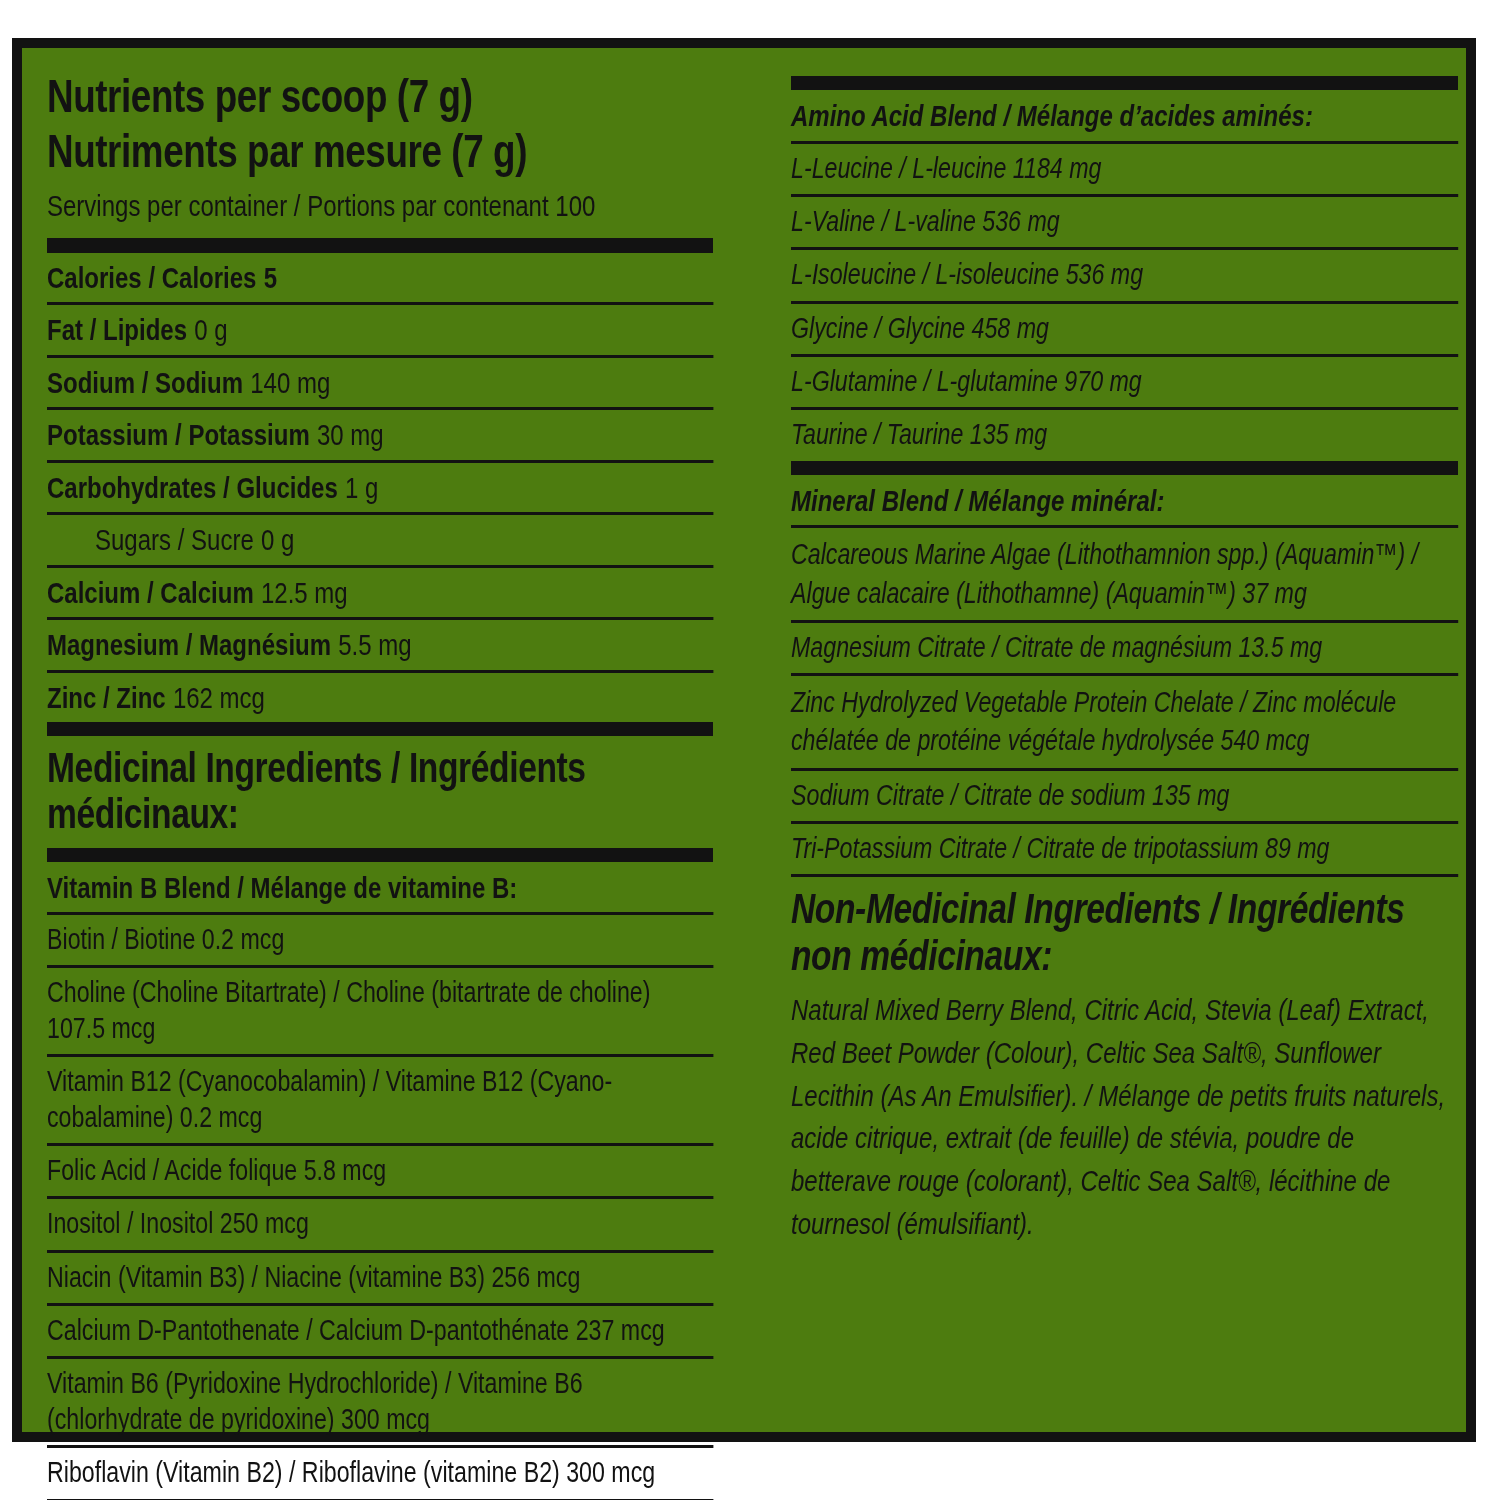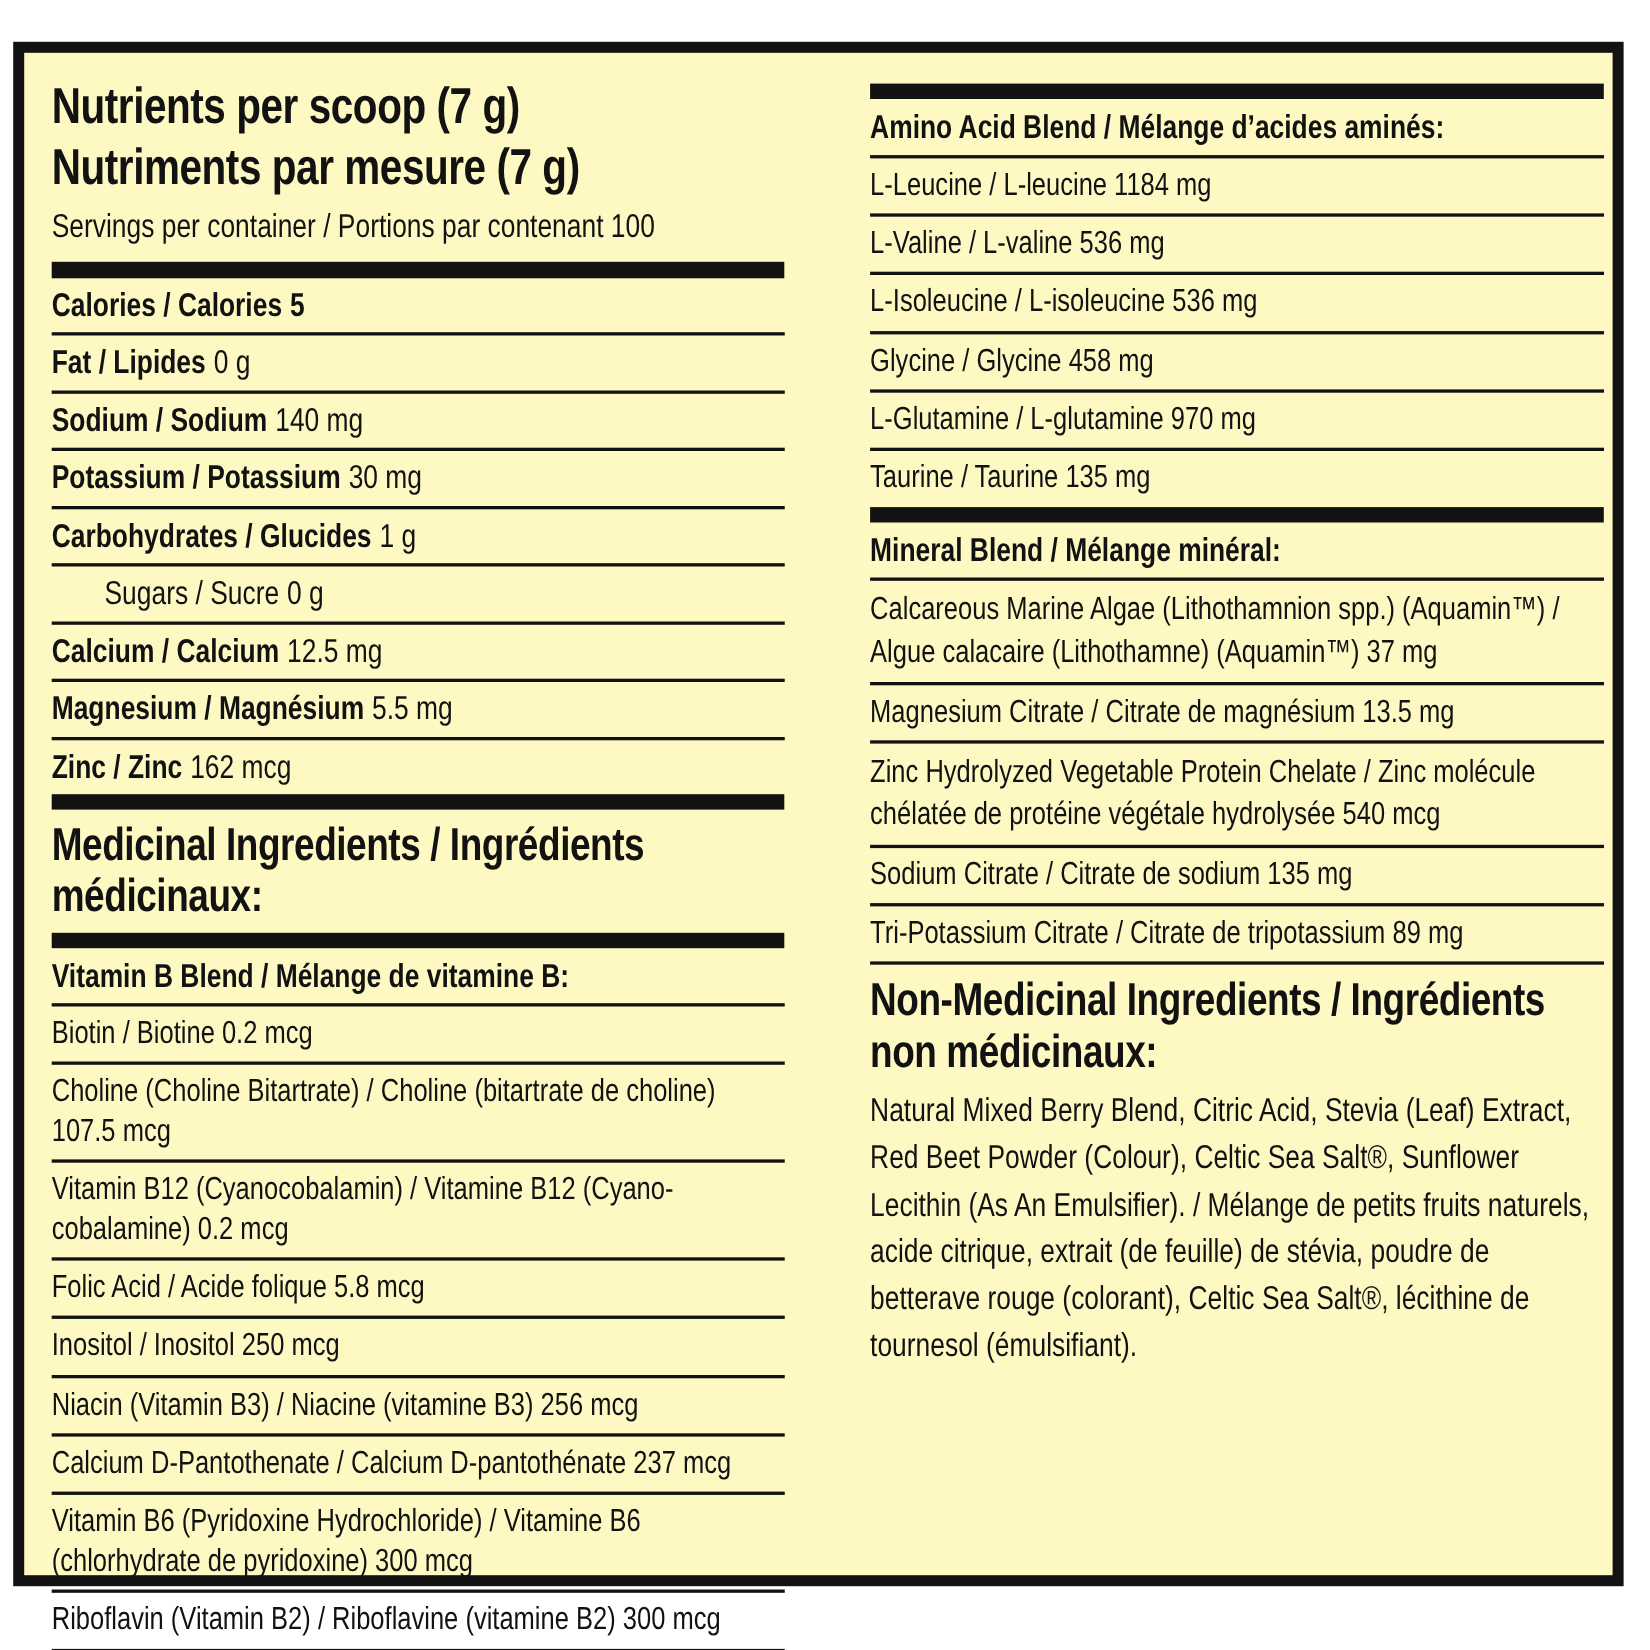--- a/index.html
+++ b/index.html
@@ -3,25 +3,25 @@
 <meta charset="utf-8">
 <style>
   html,body{margin:0;padding:0;}
   body{
     width:1500px;height:1500px;background:#ffffff;position:relative;overflow:hidden;
     font-family:"Liberation Sans","DejaVu Sans",sans-serif;color:#121212;
     -webkit-font-smoothing:antialiased;
   }
   .label{
     position:absolute;left:12px;top:38px;width:1464px;height:1404px;
-    border:10px solid #121212;background:#fef9c3;box-sizing:border-box;
+    border:10px solid #121212;background:#4d7c0f;box-sizing:border-box;
   }
   .col{position:absolute;top:0;}
   .colL{left:25px;width:666px;}
-  .colR{left:769px;width:667px;}
+  .colR{left:769px;width:667px;font-style:italic;}
   
   .cx{width:125%;transform:scaleX(0.8);transform-origin:0 0;box-sizing:border-box;}
   .title{font-size:46px;font-weight:700;line-height:1.16;margin-top:22px;letter-spacing:-0.5px;}
   .servings{font-size:30px;line-height:1.2;margin:9px 0 14px 0;}
   .bar{height:15px;background:#121212;margin:0;}
   .bar.slim{height:14px;}
   .fact{font-size:30px;line-height:1.15;padding:8px 0 7px 0;border-bottom:3px solid #121212;}
   .fact b{font-weight:700;}
   .fact .val{margin-left:9px;font-weight:400;}
   .fact .valb{margin-left:9px;font-weight:700;}

